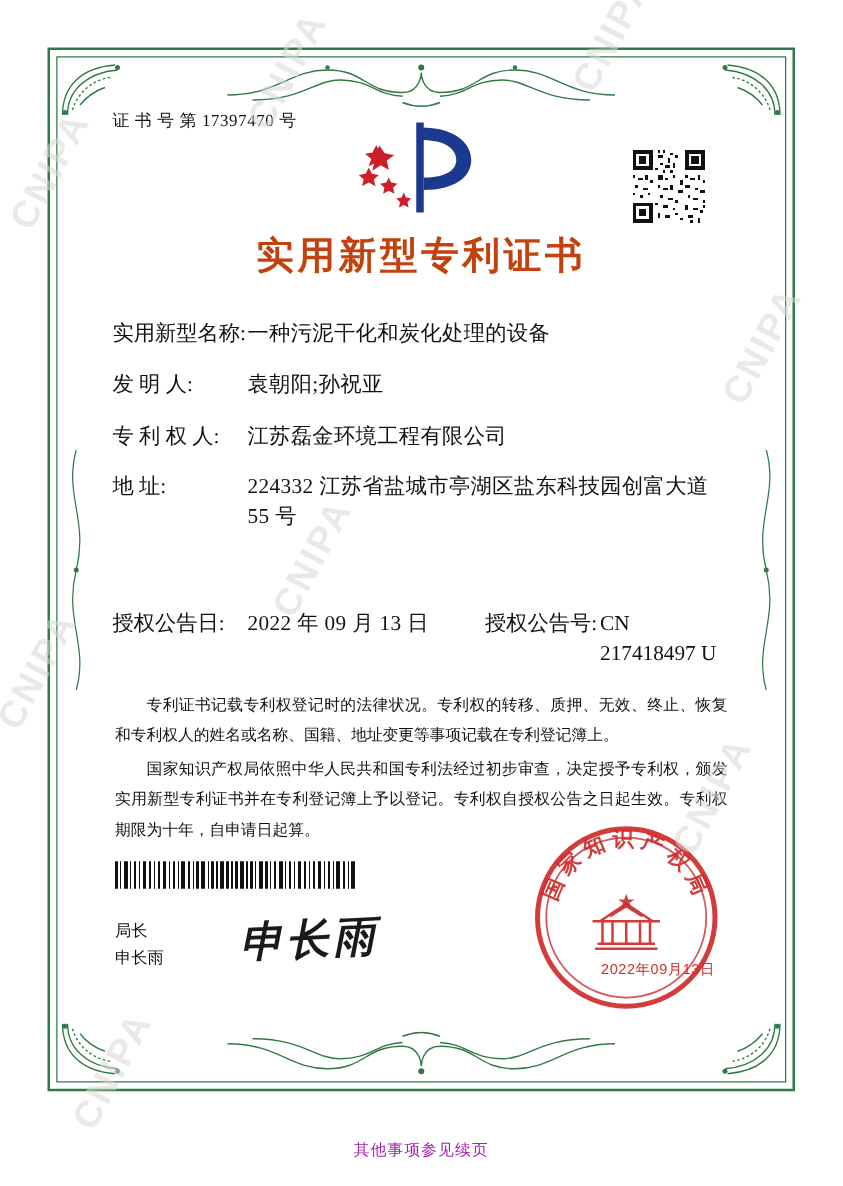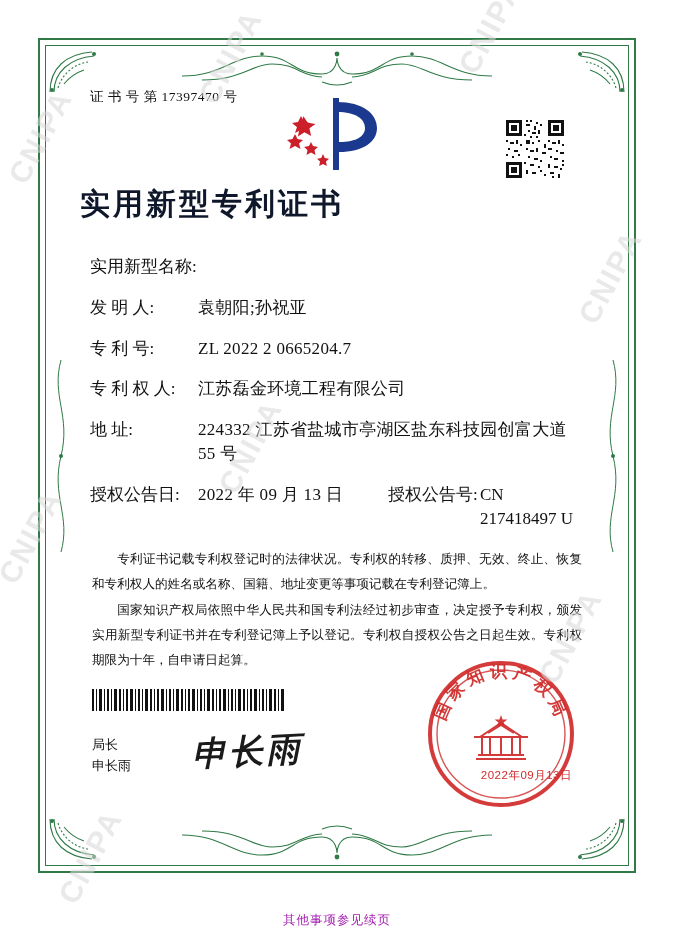--- a/index.html
+++ b/index.html
@@ -128,25 +128,25 @@
     right: 68px;
     top: 78px;
     width: 62px;
     height: 62px;
     z-index: 4;
     background: #fff;
   }
   .qr svg { display:block; width:100%; height:100%; }
 
   .title {
-    text-align: left;
+    text-align: center;
     font-size: 30px;
     font-weight: 700;
     letter-spacing: 3px;
-    color: #0f172a;
+    color: #c2410c;
     margin-top: 78px;
     font-family: "Liberation Serif", serif;
   }
 
   .fields {
     margin-top: 30px;
     padding: 0 10px;
     font-size: 17px;
     color: #111;
   }
@@ -162,20 +162,21 @@
     white-space: nowrap;
   }
   .fvalue {
     flex: 1 1 auto;
     letter-spacing: .3px;
   }
   .frow.dual .fvalue { flex: 0 0 190px; }
   .flabel2 {
     flex: 0 0 92px;
     white-space: nowrap;
+    margin-top: 45px;
   }
   .fvalue2 { flex: 1 1 auto; }
 
   .paras {
     margin-top: 14px;
     padding: 0 12px;
     font-size: 12.6px;
     line-height: 1.95;
     color: #111;
     text-align: justify;
@@ -443,28 +444,25 @@
   </div>
 
   <div class="content">
     <div class="cert-no">证 书 号 第 17397470 号</div>
 
     <div class="title">实用新型专利证书</div>
 
     <div class="fields">
       <div class="frow">
         <div class="flabel">实用新型名称:</div>
+        <div class="fvalue">一种污泥干化和炭化处理的设备</div>
       </div>
       <div class="frow">
         <div class="flabel">发    明    人:</div>
         <div class="fvalue">袁朝阳;孙祝亚</div>
-      </div>
-      <div class="frow">
-        <div class="flabel">专    利    号:</div>
-        <div class="fvalue">ZL 2022 2 0665204.7</div>
       </div>
       <div class="frow">
         <div class="flabel">专 利 权 人:</div>
         <div class="fvalue">江苏磊金环境工程有限公司</div>
       </div>
       <div class="frow">
         <div class="flabel">地        址:</div>
         <div class="fvalue">224332 江苏省盐城市亭湖区盐东科技园创富大道 55 号</div>
       </div>
       <div class="frow dual">

